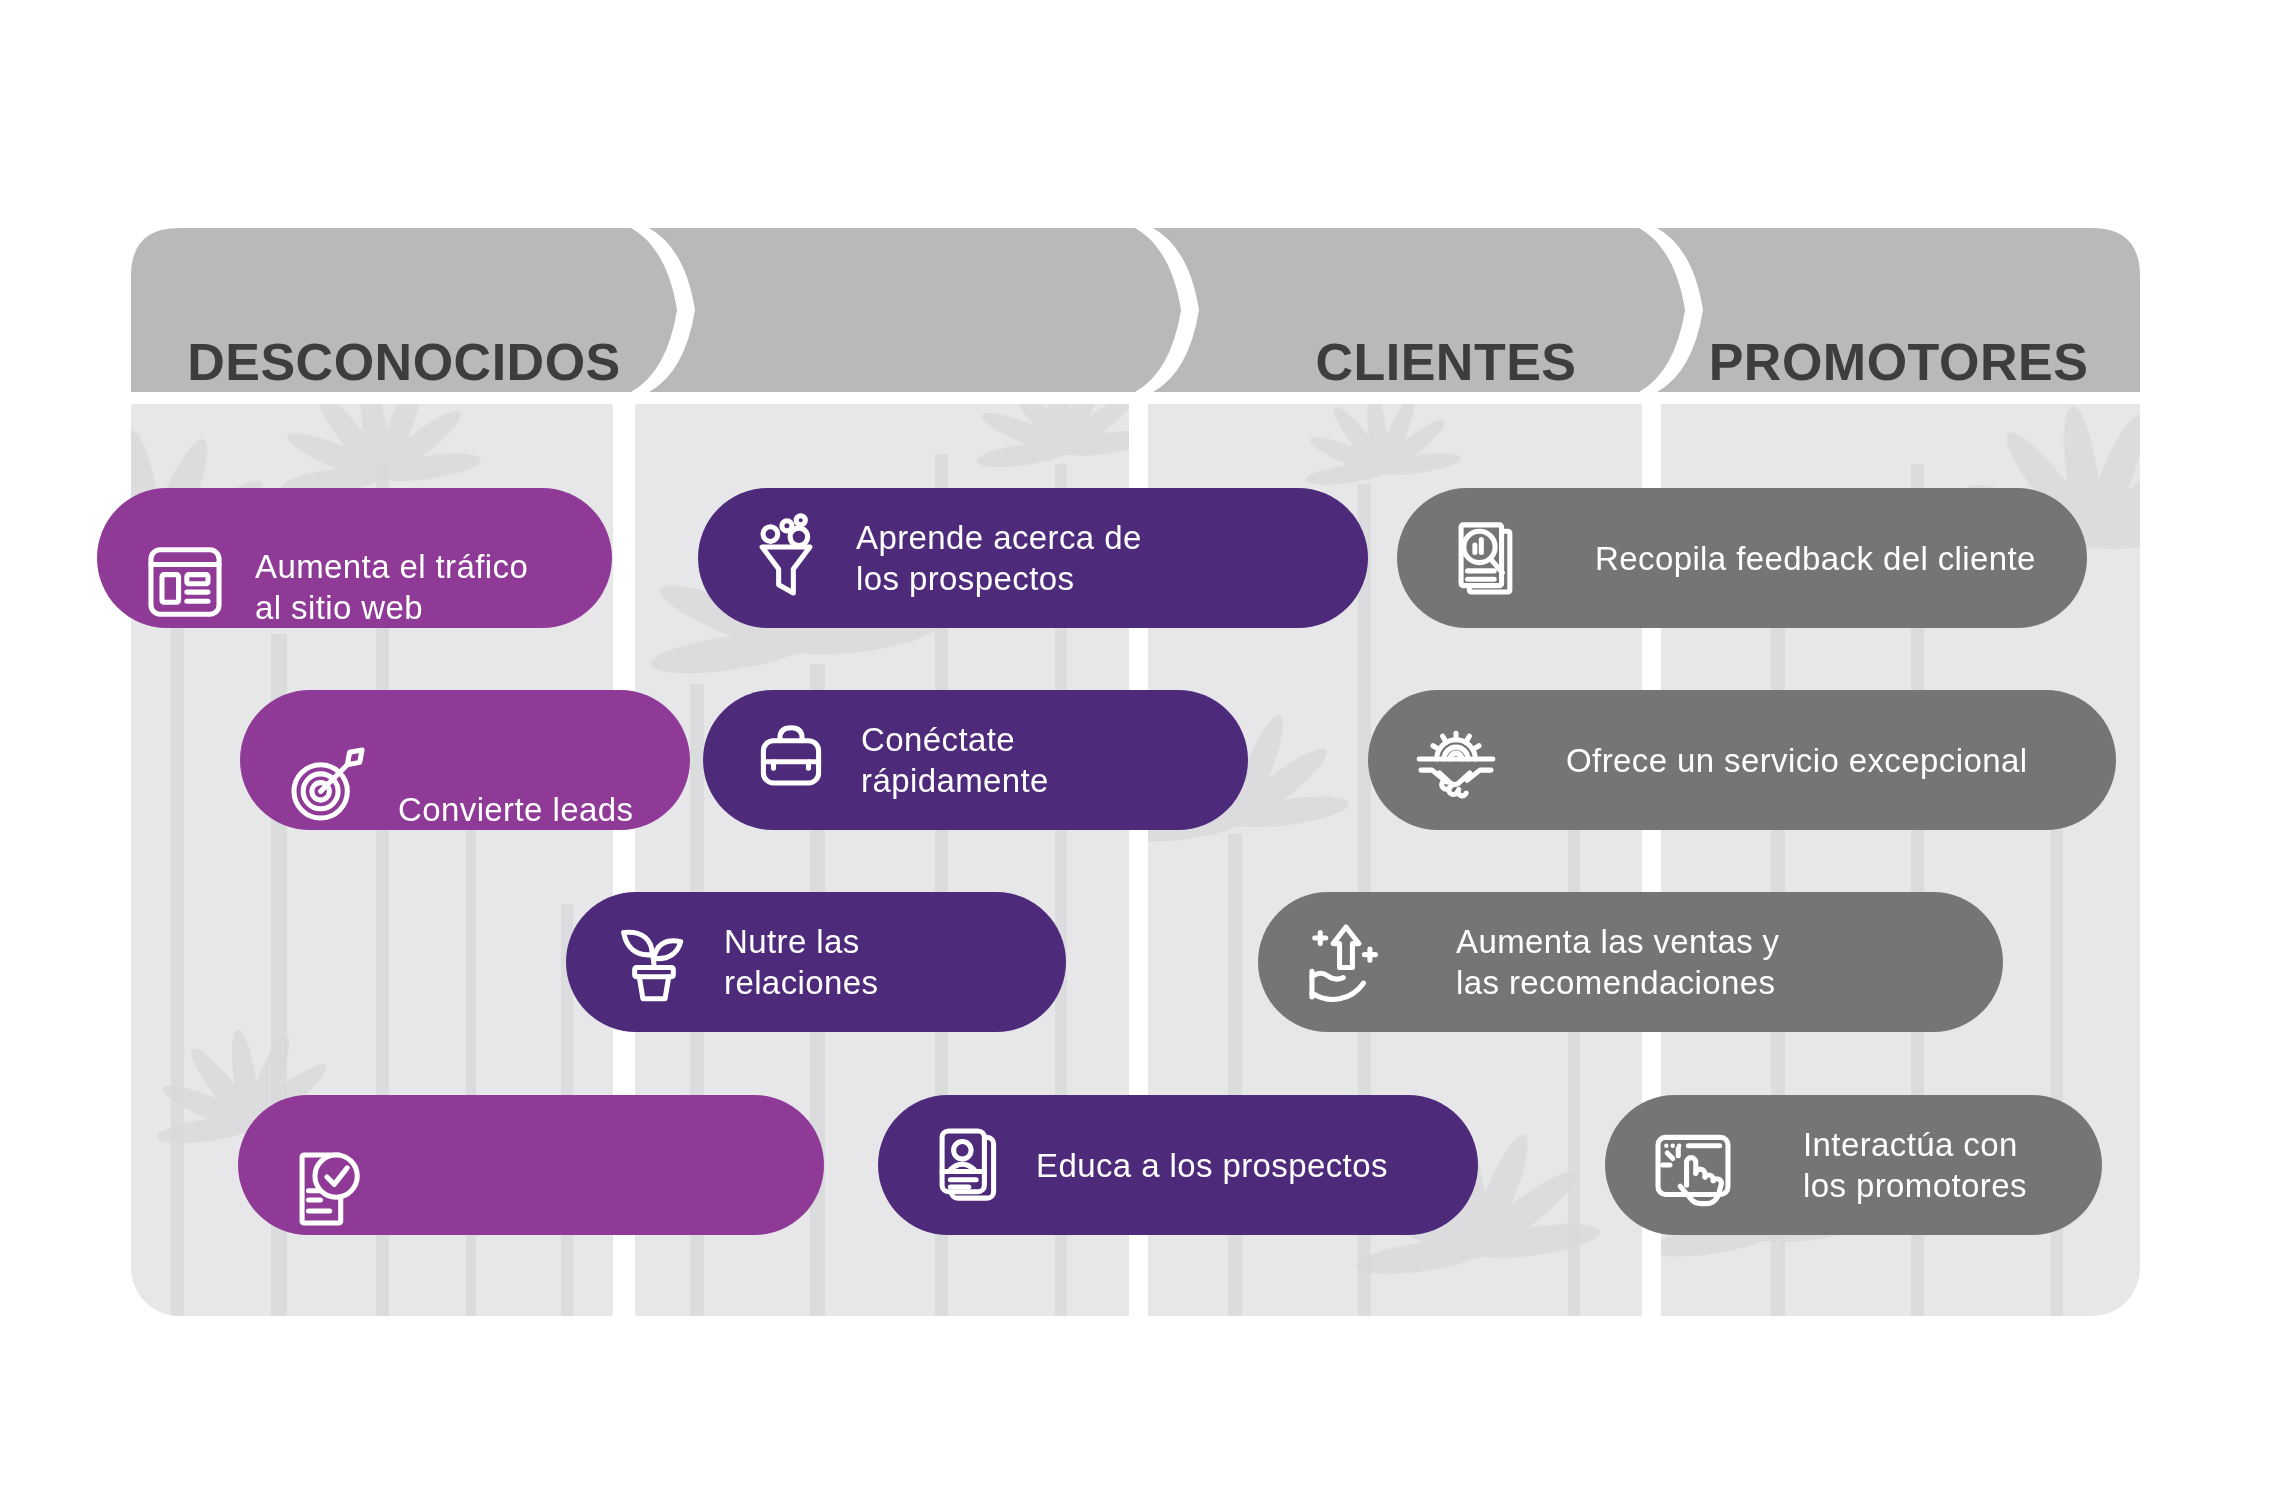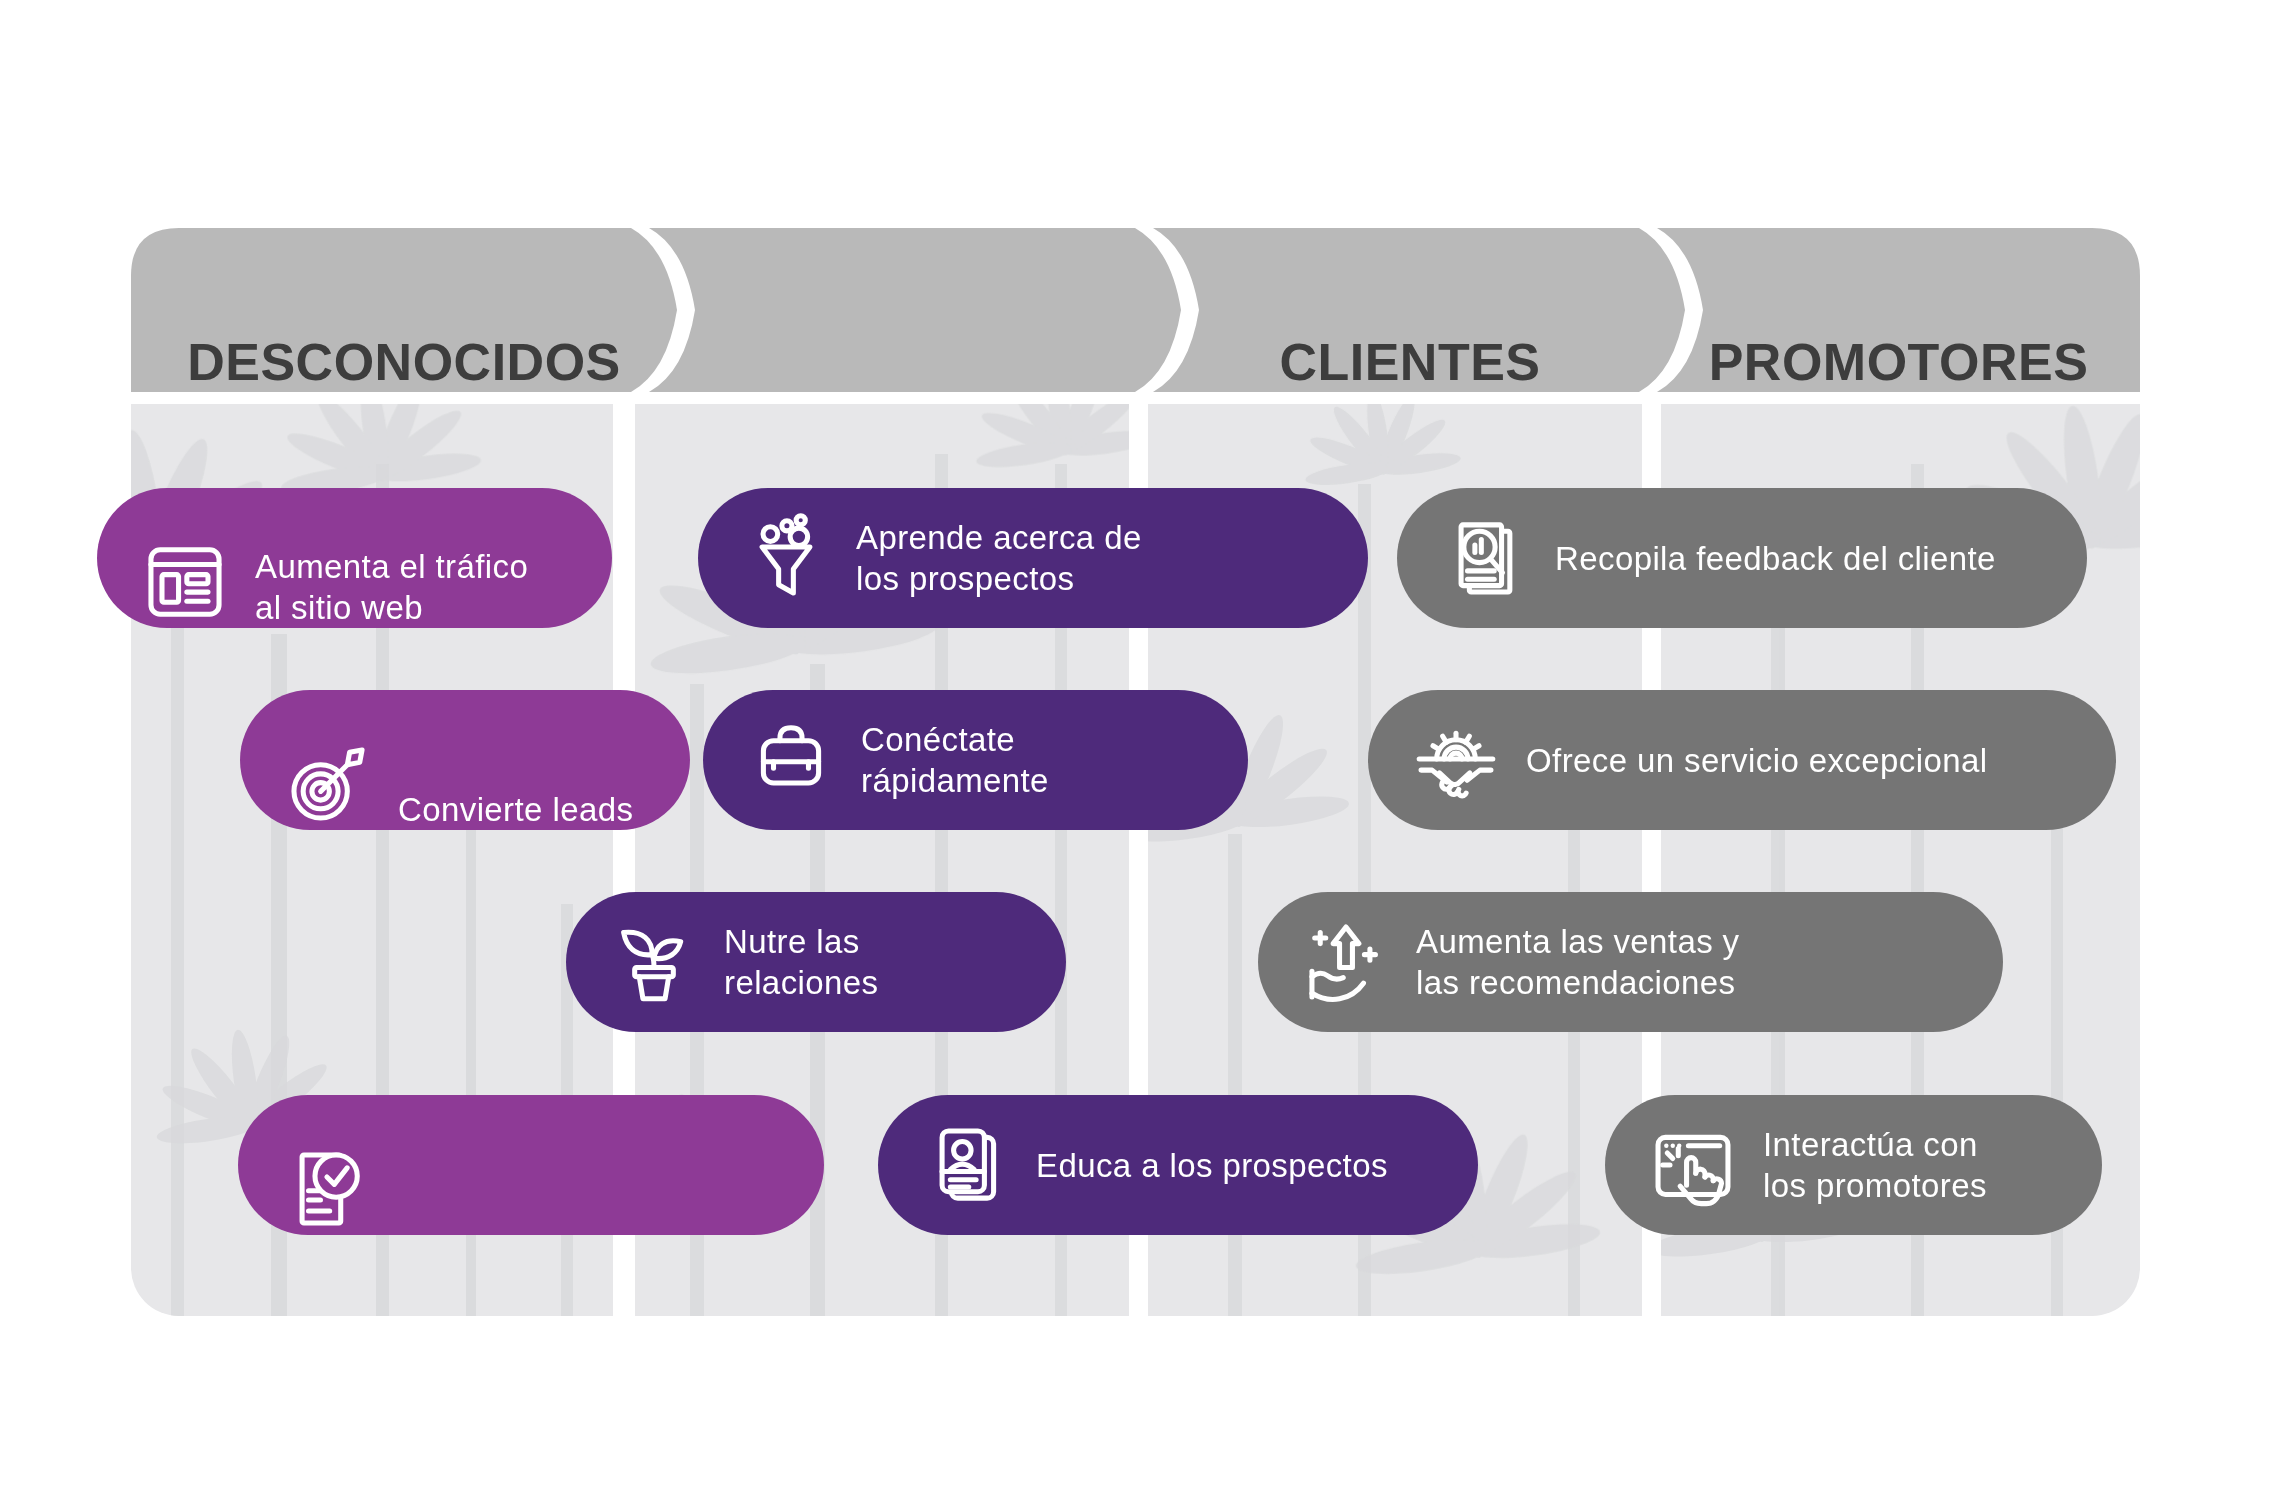--- a/index.html
+++ b/index.html
@@ -15,21 +15,21 @@
   .col{position:absolute;top:404px;height:912px;background:var(--column-bg);overflow:hidden;}
   .col.first{border-radius:0 0 0 48px;}
   .col.last{border-radius:0 0 48px 0;}
   .palms{position:absolute;left:0;top:0;color:var(--palm);}
 
   
   .pill{position:absolute;height:140px;border-radius:70px;display:flex;align-items:center;
         color:var(--pill-text);}
   .pill.magenta{background:var(--magenta);align-items:flex-end;}
   .pill.purple{background:var(--purple);}
-  .pill.gray{background:var(--gray-pill);}
+  .pill.gray{background:var(--gray-pill);gap:40px;}
   .pill .icon{flex:0 0 auto;width:92px;height:92px;margin-left:42px;margin-right:24px;display:block;}
   .pill .icon svg{width:92px;height:92px;display:block;}
   .pill .label{display:flex;flex-direction:column;justify-content:center;
                font-size:33px;line-height:41px;letter-spacing:.4px;white-space:nowrap;}
   .pill.magenta .bgfill{fill:var(--magenta);}
   .pill.purple  .bgfill{fill:var(--purple);}
   .pill.gray    .bgfill{fill:var(--gray-pill);}
   .stroke{fill:none;stroke:#ffffff;stroke-width:5.5;stroke-linecap:round;stroke-linejoin:round;}
   .wfill{fill:#ffffff;stroke:none;}
 </style>
@@ -56,21 +56,21 @@
     <g fill="#b9b9b9">
       <path d="M48 0 L500 0 Q536 20 546 82 Q536 144 500 164 L0 164 L0 48 Q0 0 48 0 Z"></path>
       <path d="M518 0 L1004 0 Q1040 20 1050 82 Q1040 144 1004 164 L518 164 Q554 144 564 82 Q554 20 518 0 Z"></path>
       <path d="M1022 0 L1508 0 Q1544 20 1554 82 Q1544 144 1508 164 L1022 164 Q1058 144 1068 82 Q1058 20 1022 0 Z"></path>
       <path d="M1526 0 L1961 0 Q2009 0 2009 48 L2009 164 L1526 164 Q1562 144 1572 82 Q1562 20 1526 0 Z"></path>
     </g>
   </svg>
   <div class="stage-label" style="left:131px;width:546px">
       <span>DESCONOCIDOS</span>
     </div>
-  <div class="stage-label" style="left:1137px;width:546px">
+  <div class="stage-label" style="left:1173px;width:546px">
       <span>CLIENTES</span>
     </div>
   <div class="stage-label" style="left:1657px;width:483px">
       <span>PROMOTORES</span>
     </div>
 
   <div class="col first" style="left:131px;width:482px">
     <svg class="palms" width="482" height="912" viewBox="0 0 482 912">
       <g fill="currentColor" opacity=".8">
         <rect x="40" y="150" width="13" height="762"></rect>

